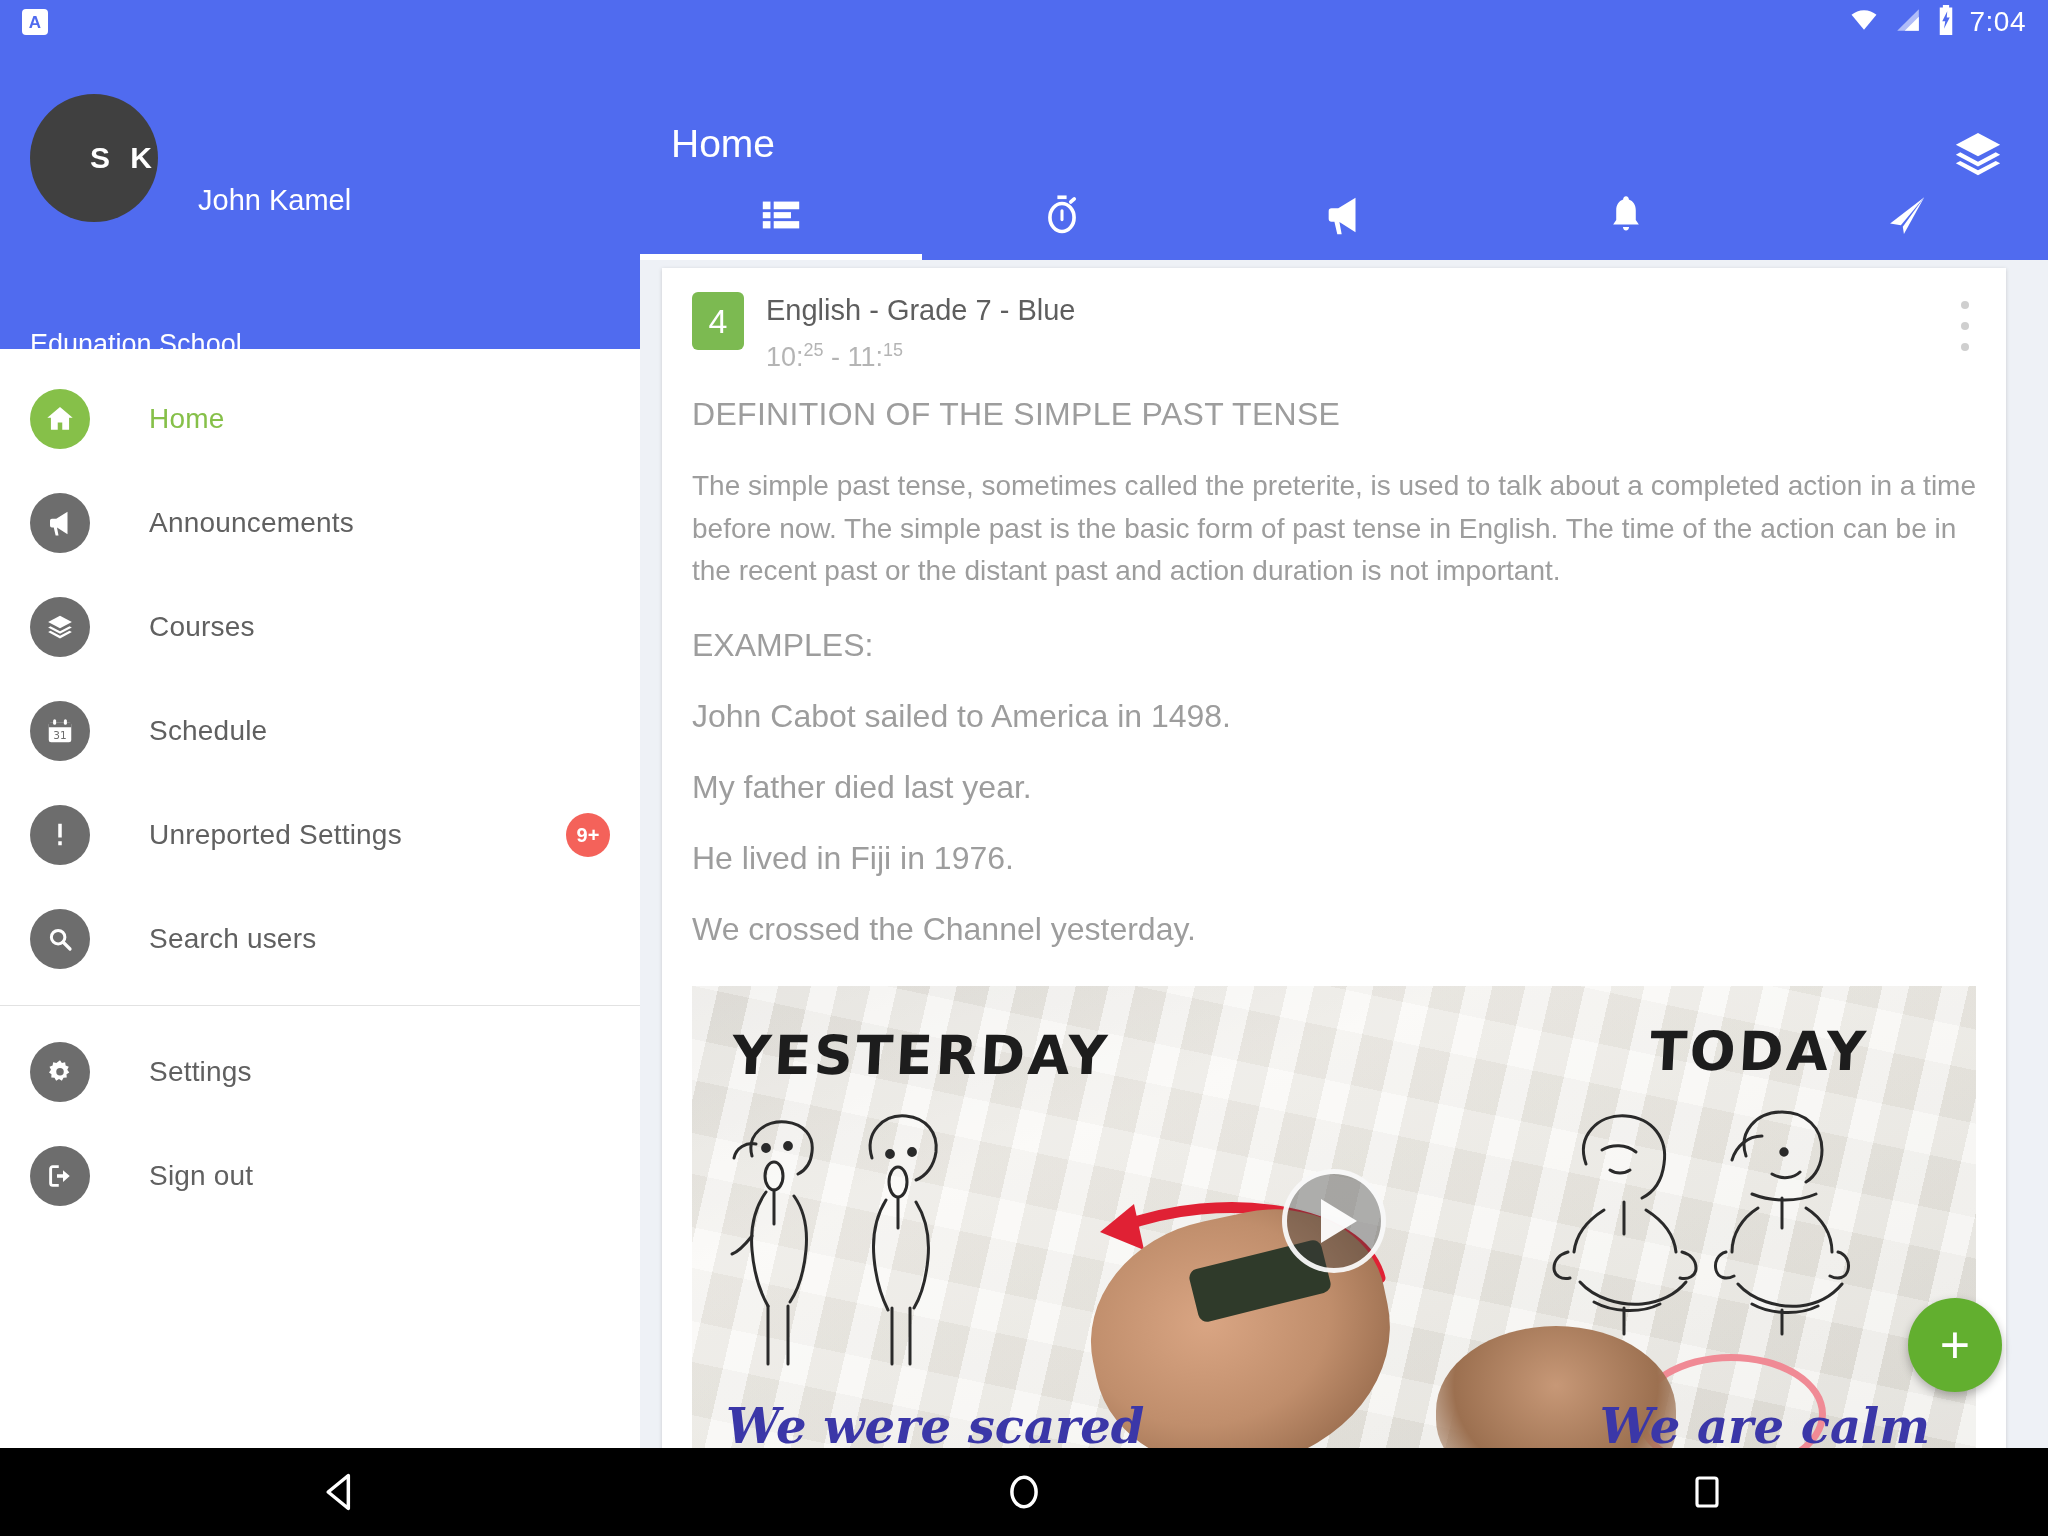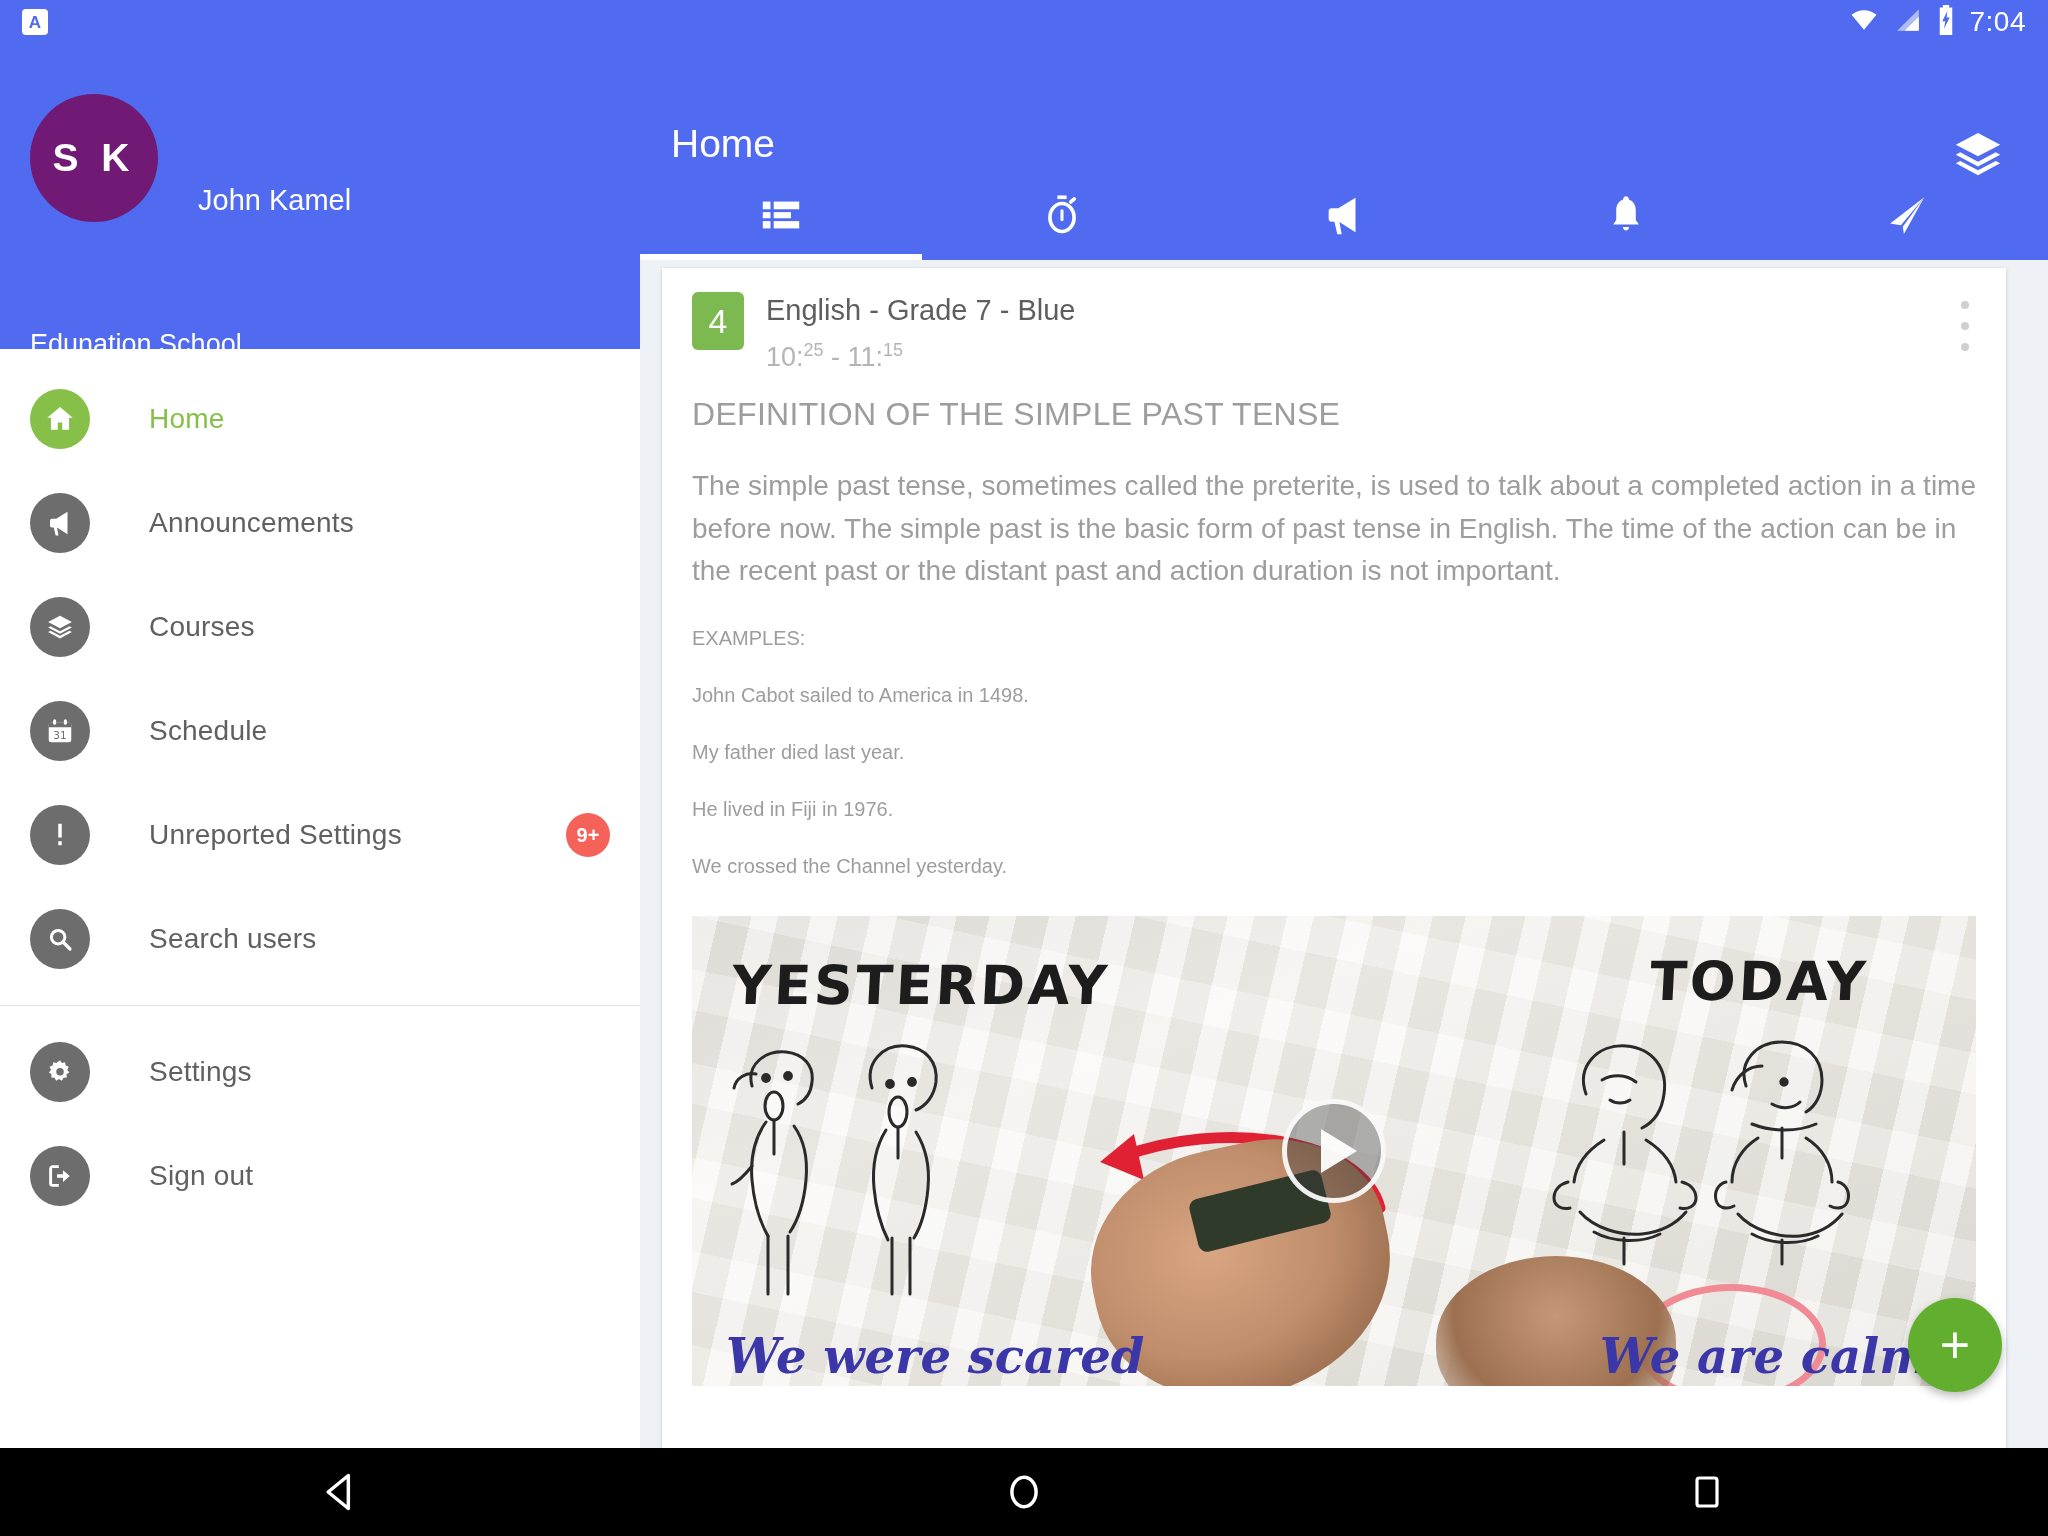--- a/index.html
+++ b/index.html
@@ -34,23 +34,23 @@
     position:absolute; left:0; top:44px; width:640px; height:1404px;
     background:#ffffff;
   }
   #drawer-header {
     height:305px; background:#506bef; position:relative;
     padding:30px 30px 0 30px;
   }
   #avatar {
     position:absolute; left:30px; top:50px;
     width:128px; height:128px; border-radius:50%;
-    background:#701a75; color:#fff;
-    display:flex; align-items:center; justify-content:center;
-    font-size:39px; font-weight:bold; letter-spacing:6px;
+    background:#404040; color:#fff;
+    display:flex; align-items:center; justify-content:flex-end;
+    font-size:30px; font-weight:bold; letter-spacing:6px;
   }
   #user-name {
     position:absolute; left:198px; top:140px;
     font-size:29px; color:#ffffff;
   }
   #school-name {
     position:absolute; left:30px; top:285px;
     font-size:27px; color:#ffffff;
   }
 
@@ -143,21 +143,21 @@
     width:8px; height:8px; border-radius:50%; background:#cfcfcf; display:block;
   }
 
   #card-body { padding:0 30px; }
   .body-head {
     font-size:32px; color:#9d9d9d; margin-top:20px; letter-spacing:.3px;
   }
   .body-para {
     font-size:28px; color:#9d9d9d; line-height:1.52; margin-top:32px;
   }
-  .body-line { font-size:20px; color:#9d9d9d; margin-top:34px; }
+  .body-line { font-size:32px; color:#9d9d9d; margin-top:34px; }
   .see-more { color:#6b6b6b; font-weight:bold; }
 
   
   #video {
     position:relative; margin:38px 30px 0 30px; height:470px;
     overflow:hidden;
     background:linear-gradient(160deg,#e4e2dd 0%,#f3f1ec 30%,#eceae4 60%,#e0ded8 100%);
     cursor:pointer;
   }
   #video .paper-tex {

